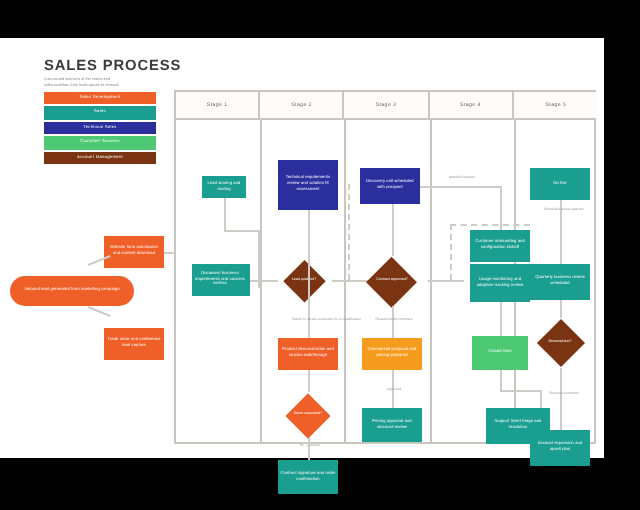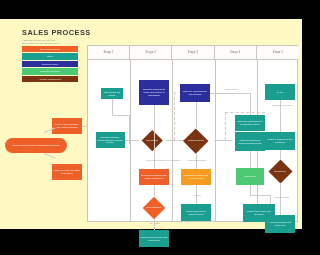--- a/index.html
+++ b/index.html
@@ -3,21 +3,21 @@
 <meta charset="utf-8">
 <style>
   html,body{margin:0;padding:0;}
   body{
     width:306px;height:255px;overflow:hidden;
     background:#000;
     font-family:"Liberation Sans", sans-serif;
   }
   #canvas{
     position:absolute;left:0;top:19px;width:302px;height:210px;
-    background:#fef9c3;
+    background:#ffffff;
   }
   
   #legend{position:absolute;left:22px;top:9px;width:64px;}
   #legend .title{
     font-size:7.4px;font-weight:bold;letter-spacing:.45px;
     color:#3c3b3a;white-space:nowrap;
   }
   #legend .sub{
     margin-top:2.4px;font-size:1.9px;color:#8d867e;line-height:2.6px;
     width:56px;

